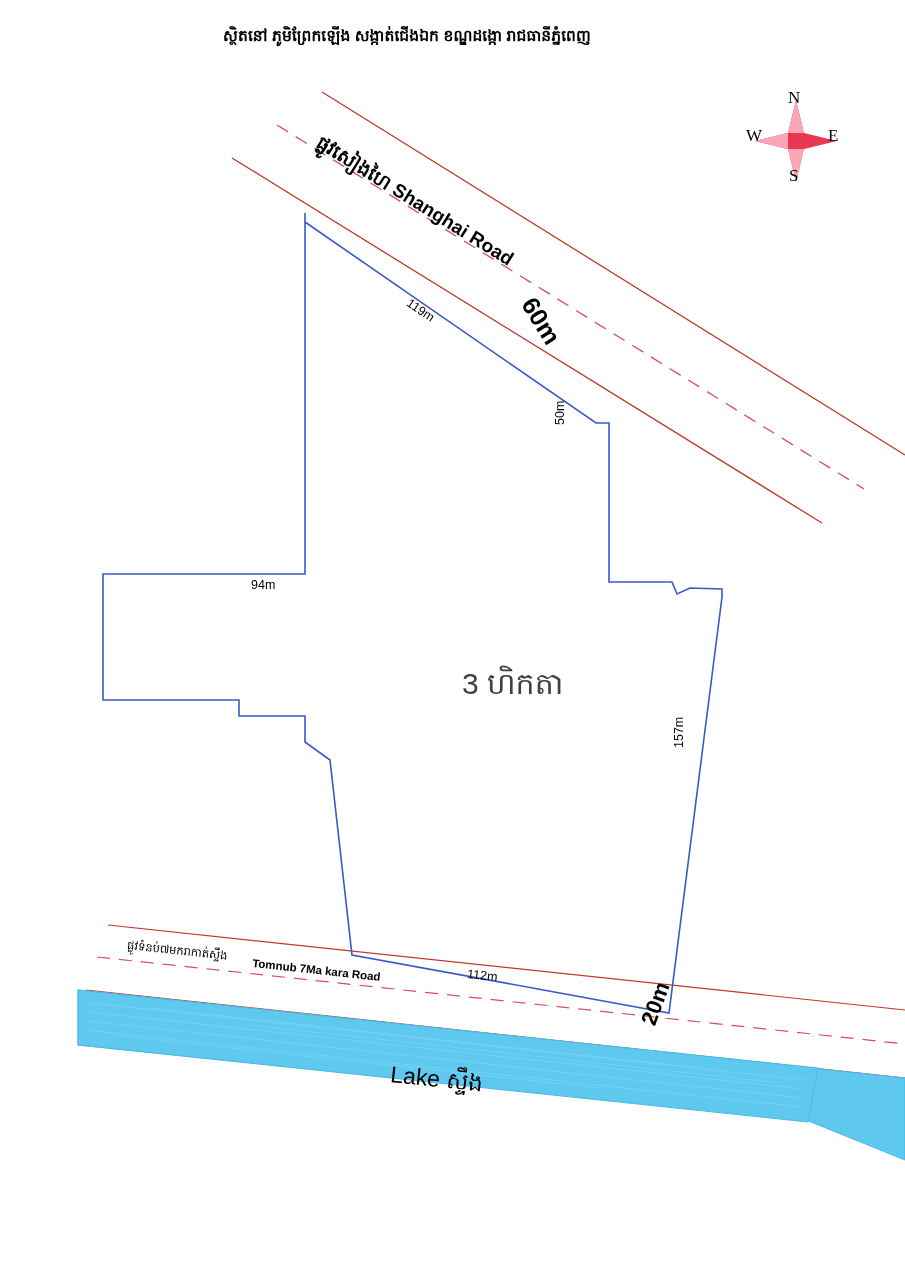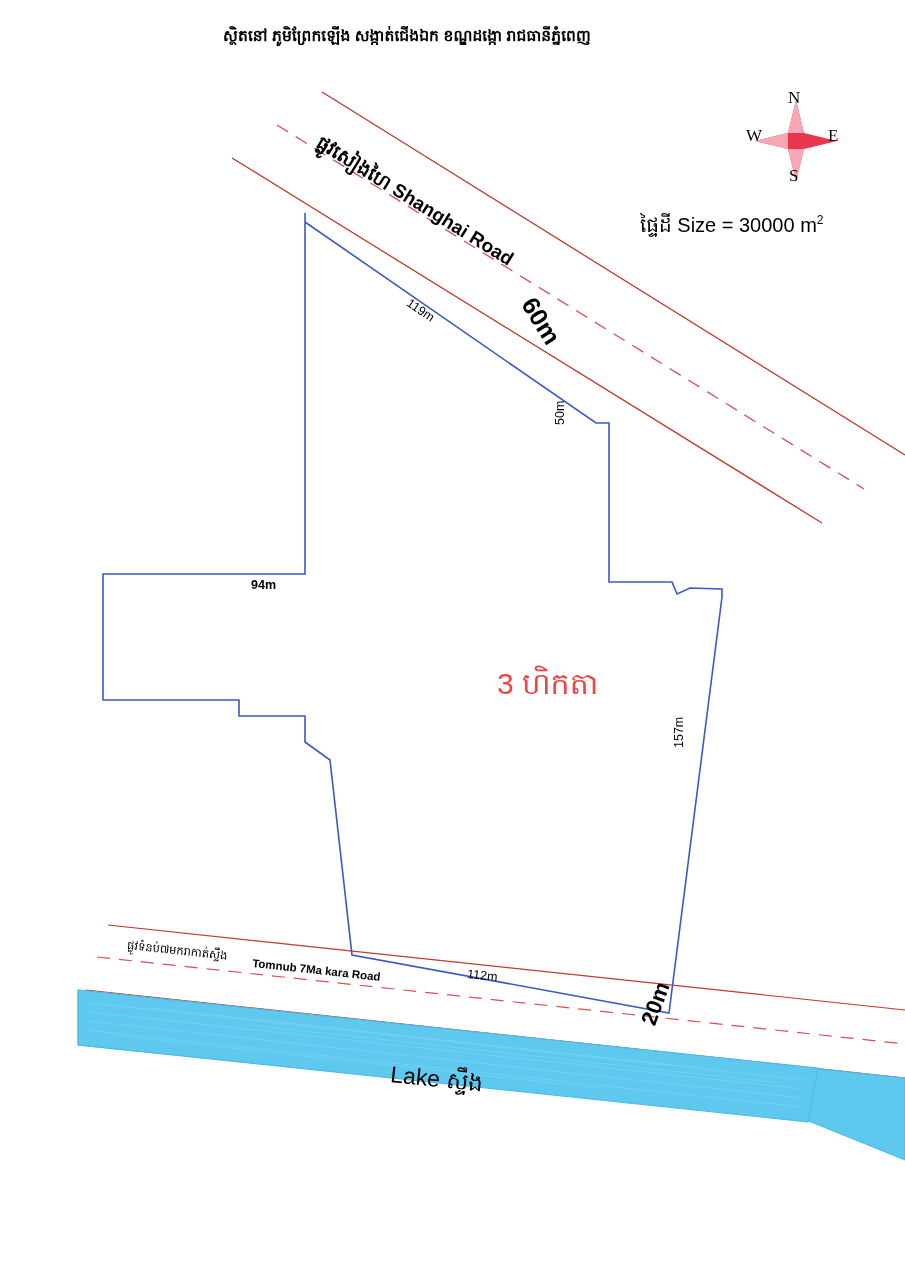--- a/index.html
+++ b/index.html
@@ -78,23 +78,22 @@
     font-size: 25px;
     font-weight: bold;
     color: #000000;
     white-space: nowrap;
   }
   .hectare {
     position: absolute;
     left: 462px;
     top: 665px;
     font-size: 30px;
-    color: #ef4444;
+    color: #404040;
     white-space: nowrap;
-    margin-left: 35px;
   }
   .roadname {
     position: absolute;
     white-space: nowrap;
     color: #000000;
   }
   .lake-label {
     position: absolute;
     left: 392px;
     top: 1060px;
@@ -149,35 +148,31 @@
       <polygon points="60,12 68,45 52,45" fill="#f7a8b4"></polygon>
       <polygon points="60,94 68,61 52,61" fill="#f7a8b4"></polygon>
       <polygon points="19,53 52,45 52,61" fill="#f7a8b4"></polygon>
     </svg>
     <span class="letter n">N</span>
     <span class="letter s">S</span>
     <span class="letter e">E</span>
     <span class="letter w">W</span>
   </div>
 
-  <div class="size-label">
-    <span>ផ្ទៃដី Size = </span><span>30000</span>
-    <span>m</span><sup>2</sup>
-  </div>
 
   <div class="hectare">3 ហិកតា</div>
 
   <div class="roadname" style="left:325px; top:130px; font-size:19px; font-weight:bold; transform-origin: 0 0; transform: rotate(31.8deg);">ផ្លូវសៀងហៃ Shanghai Road</div>
   <div class="dim-big" style="left:540px; top:292px; transform-origin: 0 0; transform: rotate(58deg);">60m</div>
 
   <div class="roadname" style="left:128px; top:938px; font-size:11.5px; transform-origin: 0 0; transform: rotate(6.2deg);">ផ្លូវទំនប់៧មករាកាត់ស្ទឹង</div>
   <div class="roadname" style="left:253px; top:957px; font-size:11.5px; font-weight:bold; transform-origin: 0 0; transform: rotate(6.2deg);">Tomnub 7Ma kara Road</div>
   <div class="dim-big" style="left:636px; top:1020px; font-size:22px; transform-origin: 0 0; transform: rotate(-70deg);">20m</div>
 
   <div class="dim" style="left:412px; top:296px; transform-origin: 0 0; transform: rotate(34deg);">119m</div>
   <div class="dim" style="left:553px; top:425px; transform-origin: 0 0; transform: rotate(-90deg);">50m</div>
-  <div class="dim" style="left:251px; top:578px;font-weight:bold;">94m</div>
+  <div class="dim" style="left:251px; top:578px;">94m</div>
   <div class="dim" style="left:672px; top:748px; transform-origin: 0 0; transform: rotate(-90deg);">157m</div>
   <div class="dim" style="left:468px; top:967px; transform-origin: 0 0; transform: rotate(6deg);">112m</div>
 
   <div class="lake-label" style="transform-origin: 0 0; transform: rotate(6deg);">Lake ស្ទឹង</div>
 
 </div>
 
 </body></html>

